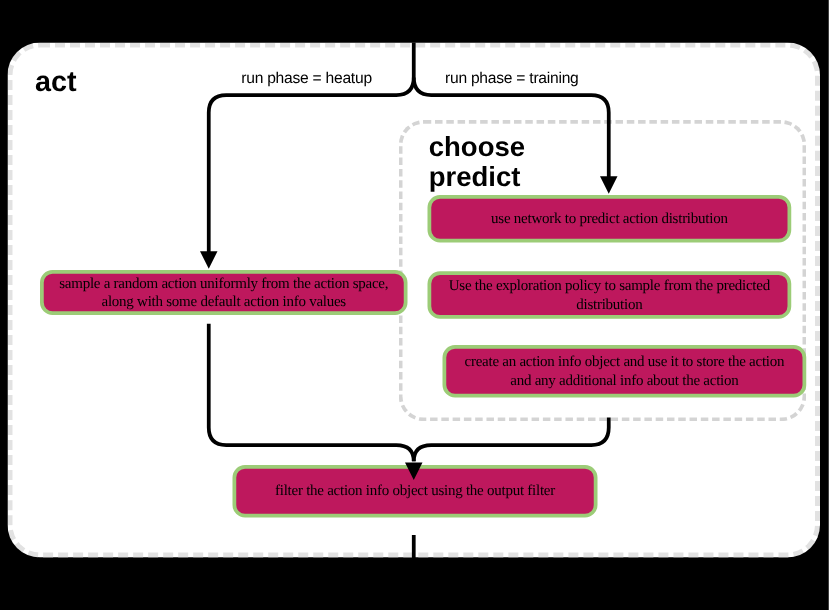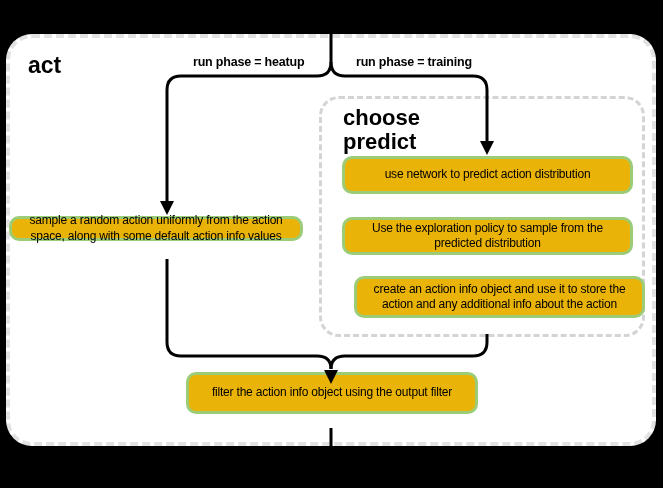--- a/index.html
+++ b/index.html
@@ -23,21 +23,21 @@
   .diagram-title {
     position:absolute;
     left:28px; top:52px;
     font-size:23px;
     font-weight:bold;
     letter-spacing:0;
   }
   .branch-label {
     position:absolute;
     font-size:12.5px;
-    font-weight:bold;
+    font-weight:normal;
     white-space:nowrap;
     letter-spacing:-0.2px;
   }
   .label-heatup   { left:193px; top:55px; }
   .label-training { left:356px; top:55px; }
   .group {
     position:absolute;
     left:319px; top:96px;
     width:326px; height:241px;
     border:3px dashed #d4d4d4;
@@ -48,34 +48,35 @@
   .group-title {
     position:absolute;
     left:21px; top:7px;
     width:95px;
     font-size:22px;
     font-weight:bold;
     line-height:1.08;
   }
   .node {
     position:absolute;
-    background:#eab308;
+    background:#be185d;
     border:3px solid #9ccc77;
     border-radius:10px;
     box-sizing:border-box;
     display:flex;
     align-items:center;
     justify-content:center;
     text-align:center;
     font-size:12px;
     line-height:1.28;
     letter-spacing:-0.2px;
     padding:2px 7px;
+    font-family:Liberation Serif, serif;
   }
-  .node-sample  { left:9px;  top:216px; width:294px; height:25px; }
+  .node-sample  { left:32px;  top:216px; width:294px; height:36px; }
   .node-predict { left:342px; top:156px; width:291px; height:38px; }
   .node-explore { left:342px; top:217px; width:291px; height:38px; }
   .node-create  { left:342px; top:276px; width:291px; height:42px;margin-left:12px; }
   .node-filter  { left:186px; top:372px; width:292px; height:42px; }
   svg.connectors {
     position:absolute;
     left:0; top:0;
     width:663px; height:488px;
     pointer-events:none;
   }

